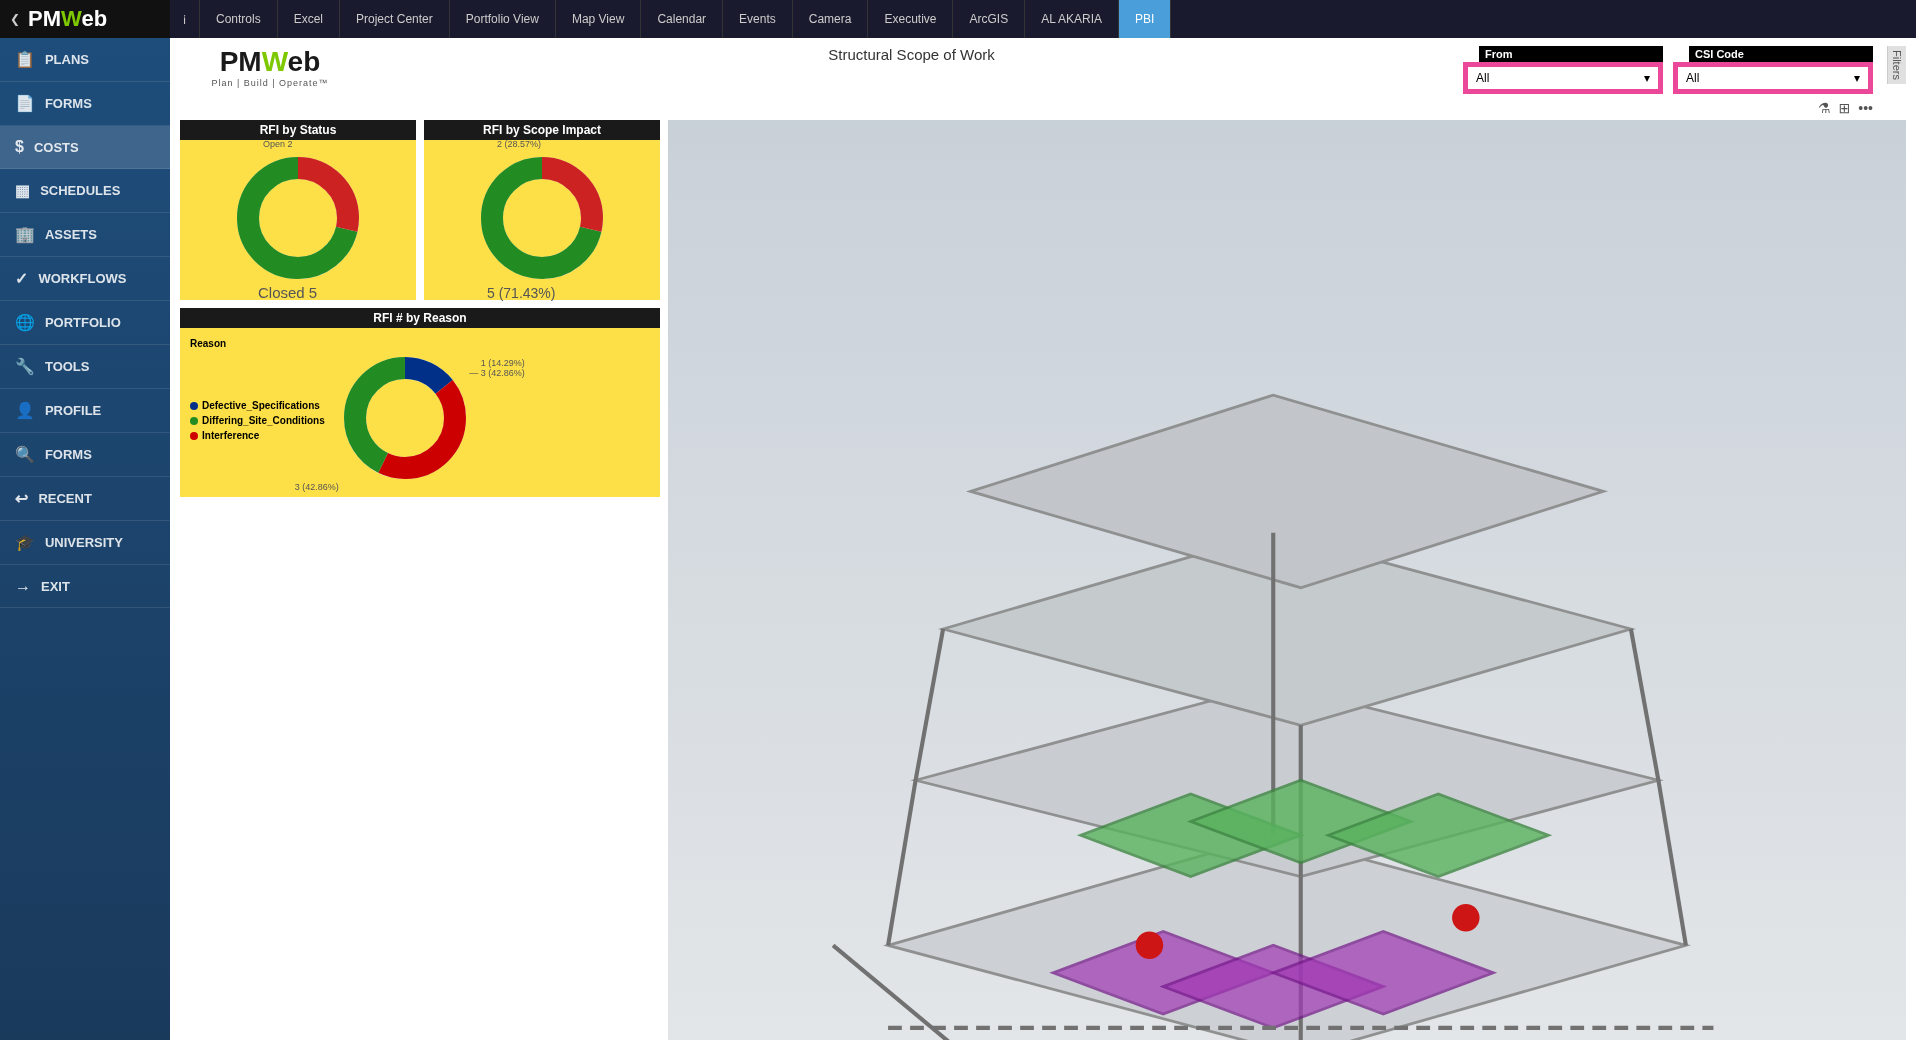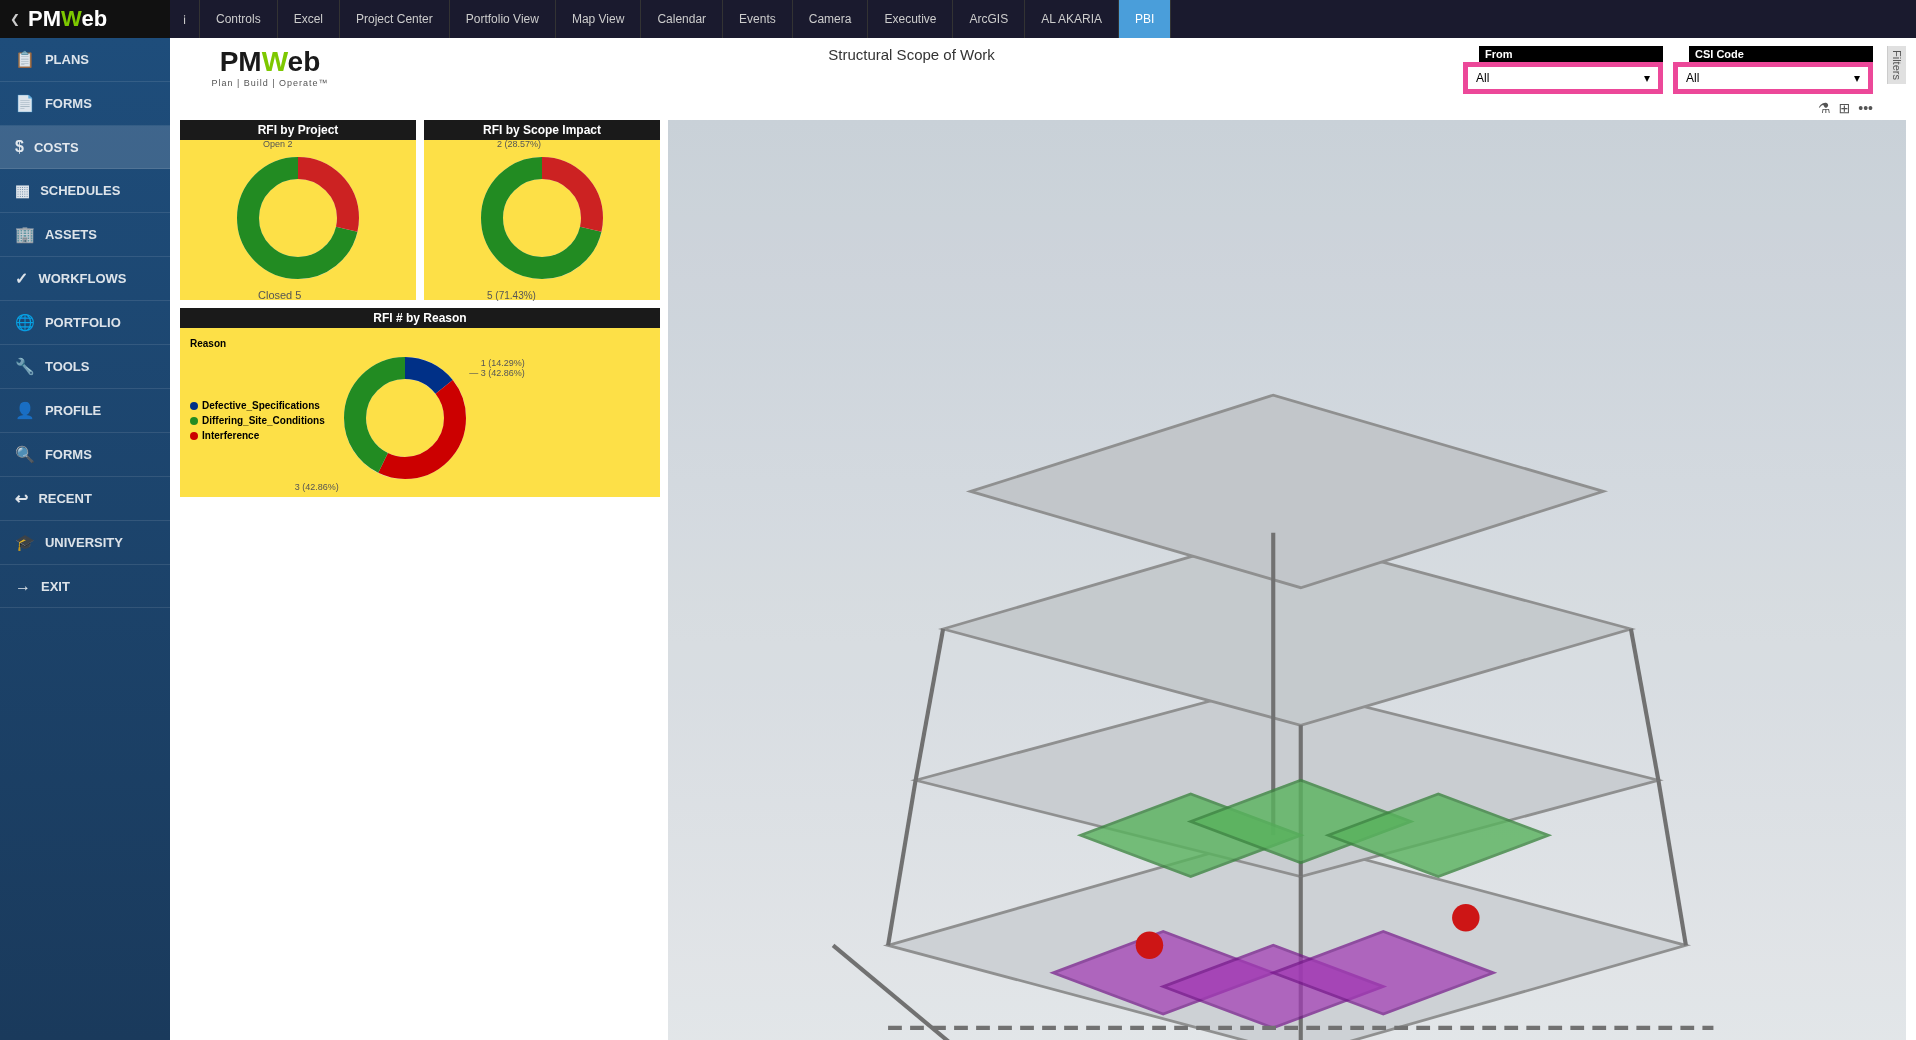--- a/index.html
+++ b/index.html
@@ -316,52 +316,52 @@
       <div style="writing-mode:vertical-lr;background:#e0e0e0;padding:4px 3px;font-size:11px;cursor:pointer;color:#555;border-left:1px solid #ccc;margin-left:4px;">Filters</div>
     </div>
 
     <div style="display:flex;padding:0 10px;gap:8px;">
 
       <div style="display:flex;flex-direction:column;gap:8px;flex:0 0 480px;">
 
         <div style="display:flex;gap:8px;">
 
           <div style="flex:1;">
-            <div class="chart-title">RFI by Project</div>
+            <div class="chart-title">RFI by Status</div>
             <div class="chart-body">
               <div class="donut-wrapper">
                 <div style="position:relative;">
                   <div style="font-size:9px;color:#555;position:absolute;top:-14px;left:30px;">Open 2</div>
                   <svg width="130" height="130" viewBox="0 0 130 130">
 
                     <circle cx="65" cy="65" r="50" fill="none" stroke="#e0e0e0" stroke-width="22"></circle>
 
                     <circle cx="65" cy="65" r="50" fill="none" stroke="#228B22" stroke-width="22" stroke-dasharray="224.4 314.16" stroke-dashoffset="-89.76" transform="rotate(-90 65 65)"></circle>
 
                     <circle cx="65" cy="65" r="50" fill="none" stroke="#cc2222" stroke-width="22" stroke-dasharray="89.76 314.16" stroke-dashoffset="0" transform="rotate(-90 65 65)"></circle>
                   </svg>
-                  <div style="font-size:11px;color:#555;position:absolute;bottom:-14px;left:25px;">Closed 5</div>
+                  <div style="font-size:15px;color:#555;position:absolute;bottom:-14px;left:25px;">Closed 5</div>
                 </div>
               </div>
             </div>
           </div>
 
           <div style="flex:1;">
             <div class="chart-title">RFI by Scope Impact</div>
             <div class="chart-body">
               <div style="position:relative;">
                 <div style="font-size:9px;color:#555;position:absolute;top:-14px;left:20px;">2 (28.57%)</div>
                 <svg width="130" height="130" viewBox="0 0 130 130">
                   <circle cx="65" cy="65" r="50" fill="none" stroke="#e0e0e0" stroke-width="22"></circle>
 
                   <circle cx="65" cy="65" r="50" fill="none" stroke="#228B22" stroke-width="22" stroke-dasharray="224.4 314.16" stroke-dashoffset="-89.76" transform="rotate(-90 65 65)"></circle>
 
                   <circle cx="65" cy="65" r="50" fill="none" stroke="#cc2222" stroke-width="22" stroke-dasharray="89.76 314.16" stroke-dashoffset="0" transform="rotate(-90 65 65)"></circle>
                 </svg>
-                <div style="font-size:10px;color:#555;position:absolute;bottom:-14px;left:10px;margin-top:36px;">5 (71.43%)</div>
+                <div style="font-size:14px;color:#555;position:absolute;bottom:-14px;left:10px;margin-top:36px;">5 (71.43%)</div>
               </div>
             </div>
           </div>
         </div>
 
         <div>
           <div class="chart-title">RFI # by Reason</div>
           <div class="chart-body" style="flex-direction:column;align-items:flex-start;min-height:160px;">
             <div style="font-size:10px;font-weight:bold;margin-bottom:4px;">Reason</div>
             <div class="reason-body">

